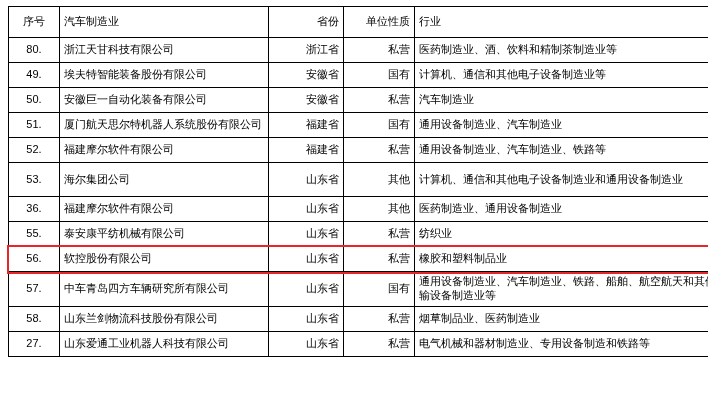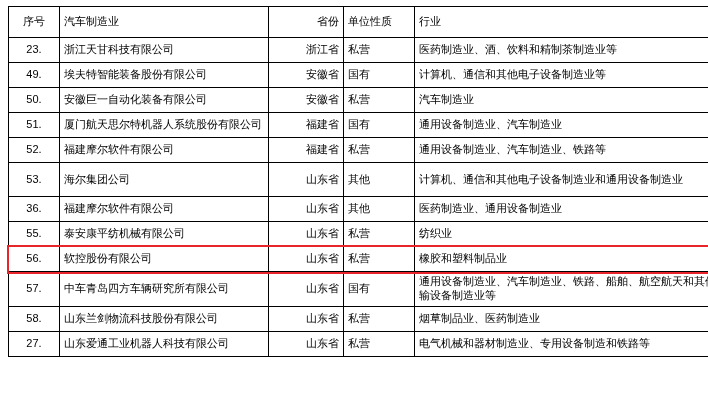--- a/index.html
+++ b/index.html
@@ -37,21 +37,21 @@
   }
   thead th {
     text-align: center;
     font-weight: bold;
     font-size: 11.5px;
     height: 24px;
   }
   .c-idx { width: 42px; text-align: center; }
   .c-name { width: 200px; text-align: left; padding-left: 8px; }
   .c-prov { width: 66px; text-align: right; }
-  .c-type { width: 62px; text-align: left; }
+  .c-type { width: 62px; text-align: right; }
   .c-ind { width: 318px; text-align: left; padding-left: 8px; }
   tbody tr { height: 25px; }
   tbody tr.tall { height: 34px; }
   .highlight-box {
     position: absolute;
     border: 2px solid #e8252a;
     box-sizing: border-box;
     pointer-events: none;
   }
 </style>
@@ -64,21 +64,21 @@
       <tr>
         <th class="c-idx">序号</th>
         <th class="c-name">汽车制造业</th>
         <th class="c-prov">省份</th>
         <th class="c-type">单位性质</th>
         <th class="c-ind">行业</th>
       </tr>
     </thead>
     <tbody id="table-body">
         <tr>
-          <td class="c-idx">23.</td>
+          <td class="c-idx">80.</td>
           <td class="c-name">浙江天甘科技有限公司</td>
           <td class="c-prov">浙江省</td>
           <td class="c-type">私营</td>
           <td class="c-ind">医药制造业、酒、饮料和精制茶制造业等</td>
         </tr>
         <tr>
           <td class="c-idx">49.</td>
           <td class="c-name">埃夫特智能装备股份有限公司</td>
           <td class="c-prov">安徽省</td>
           <td class="c-type">国有</td>

